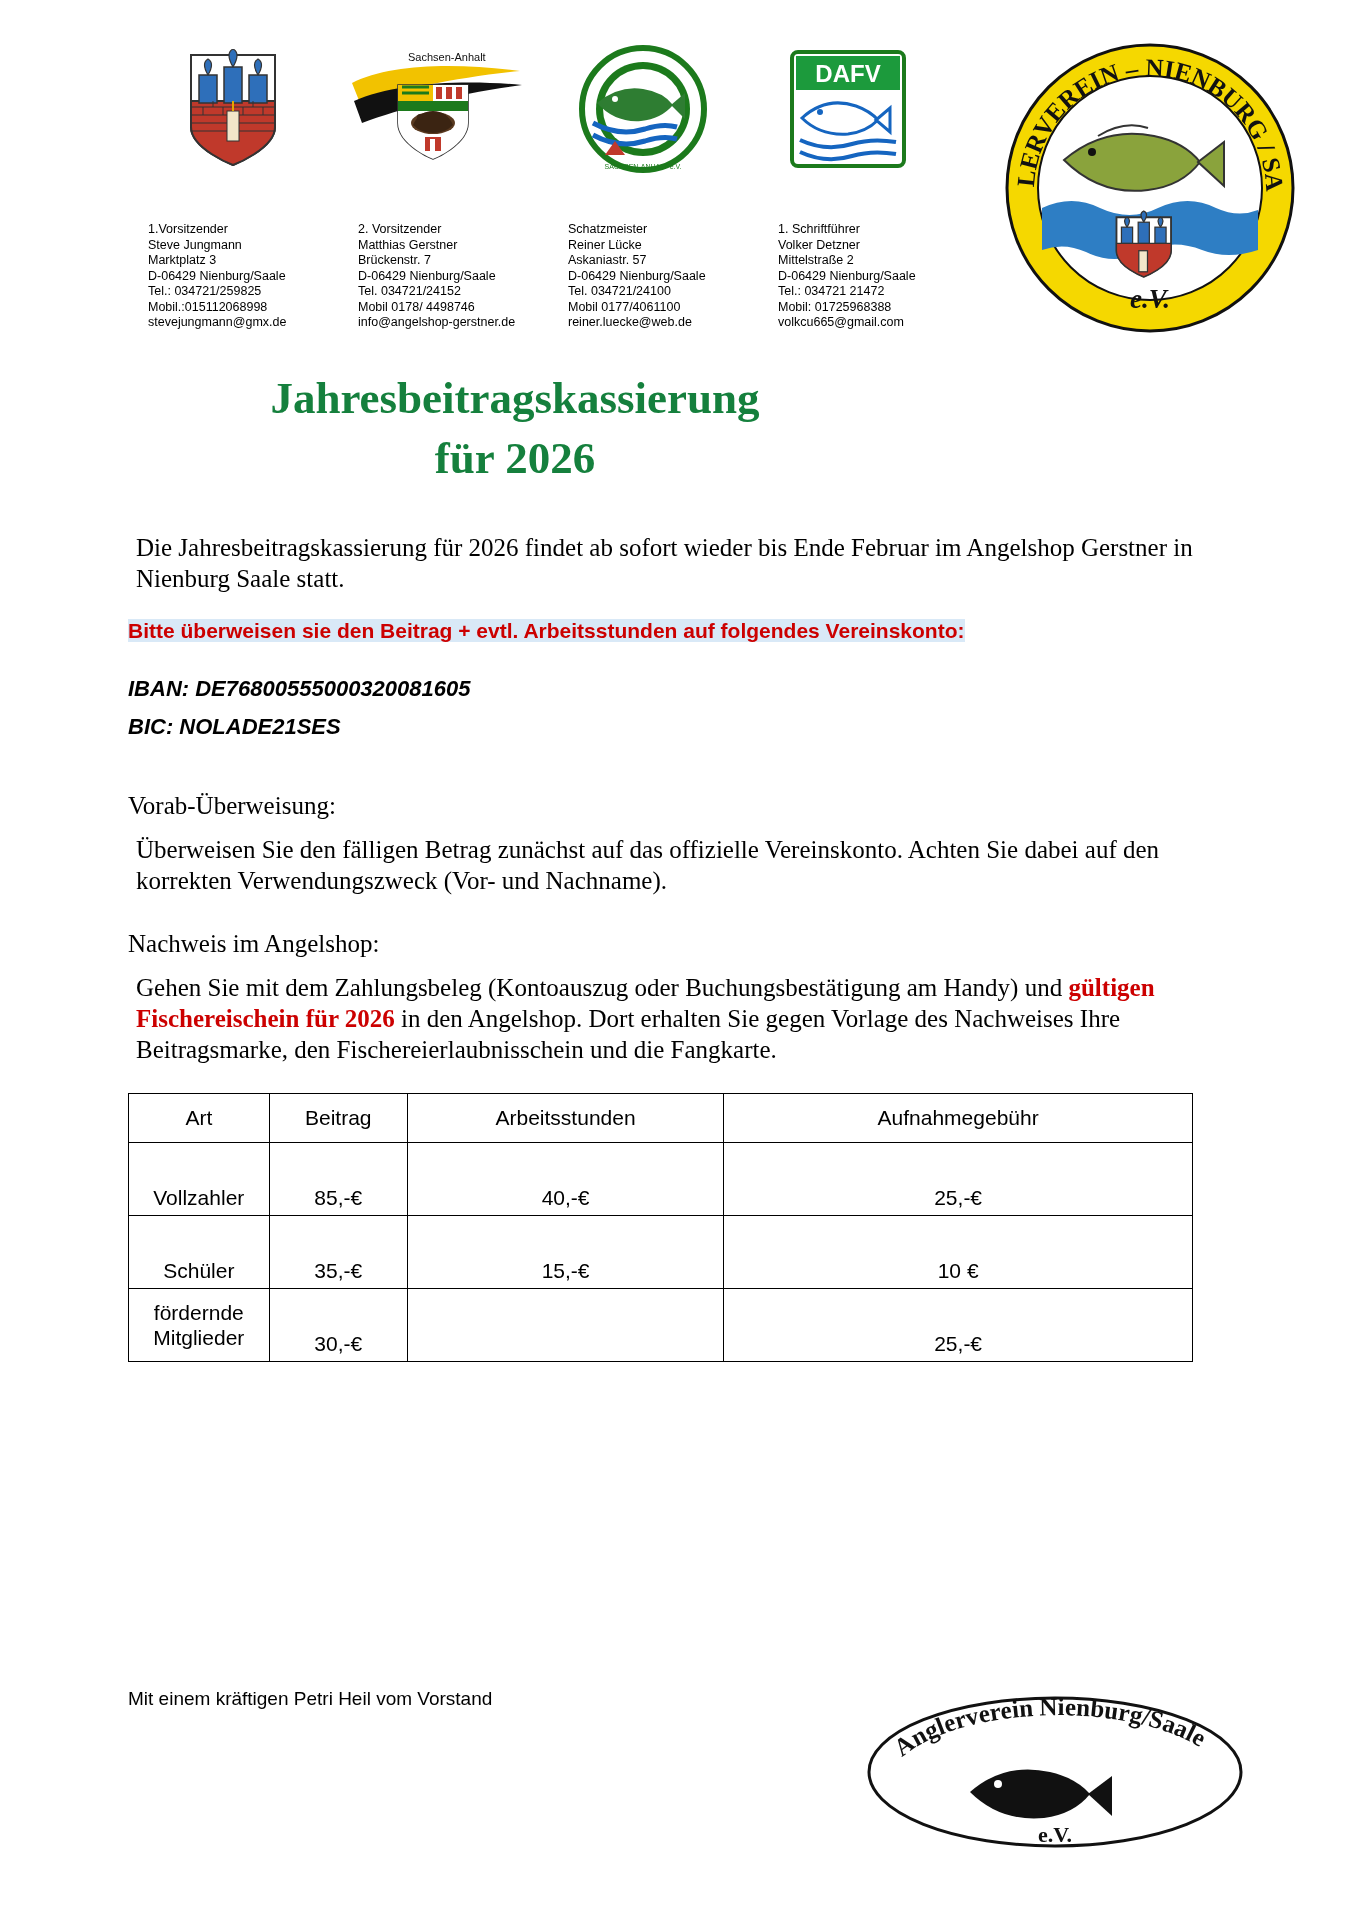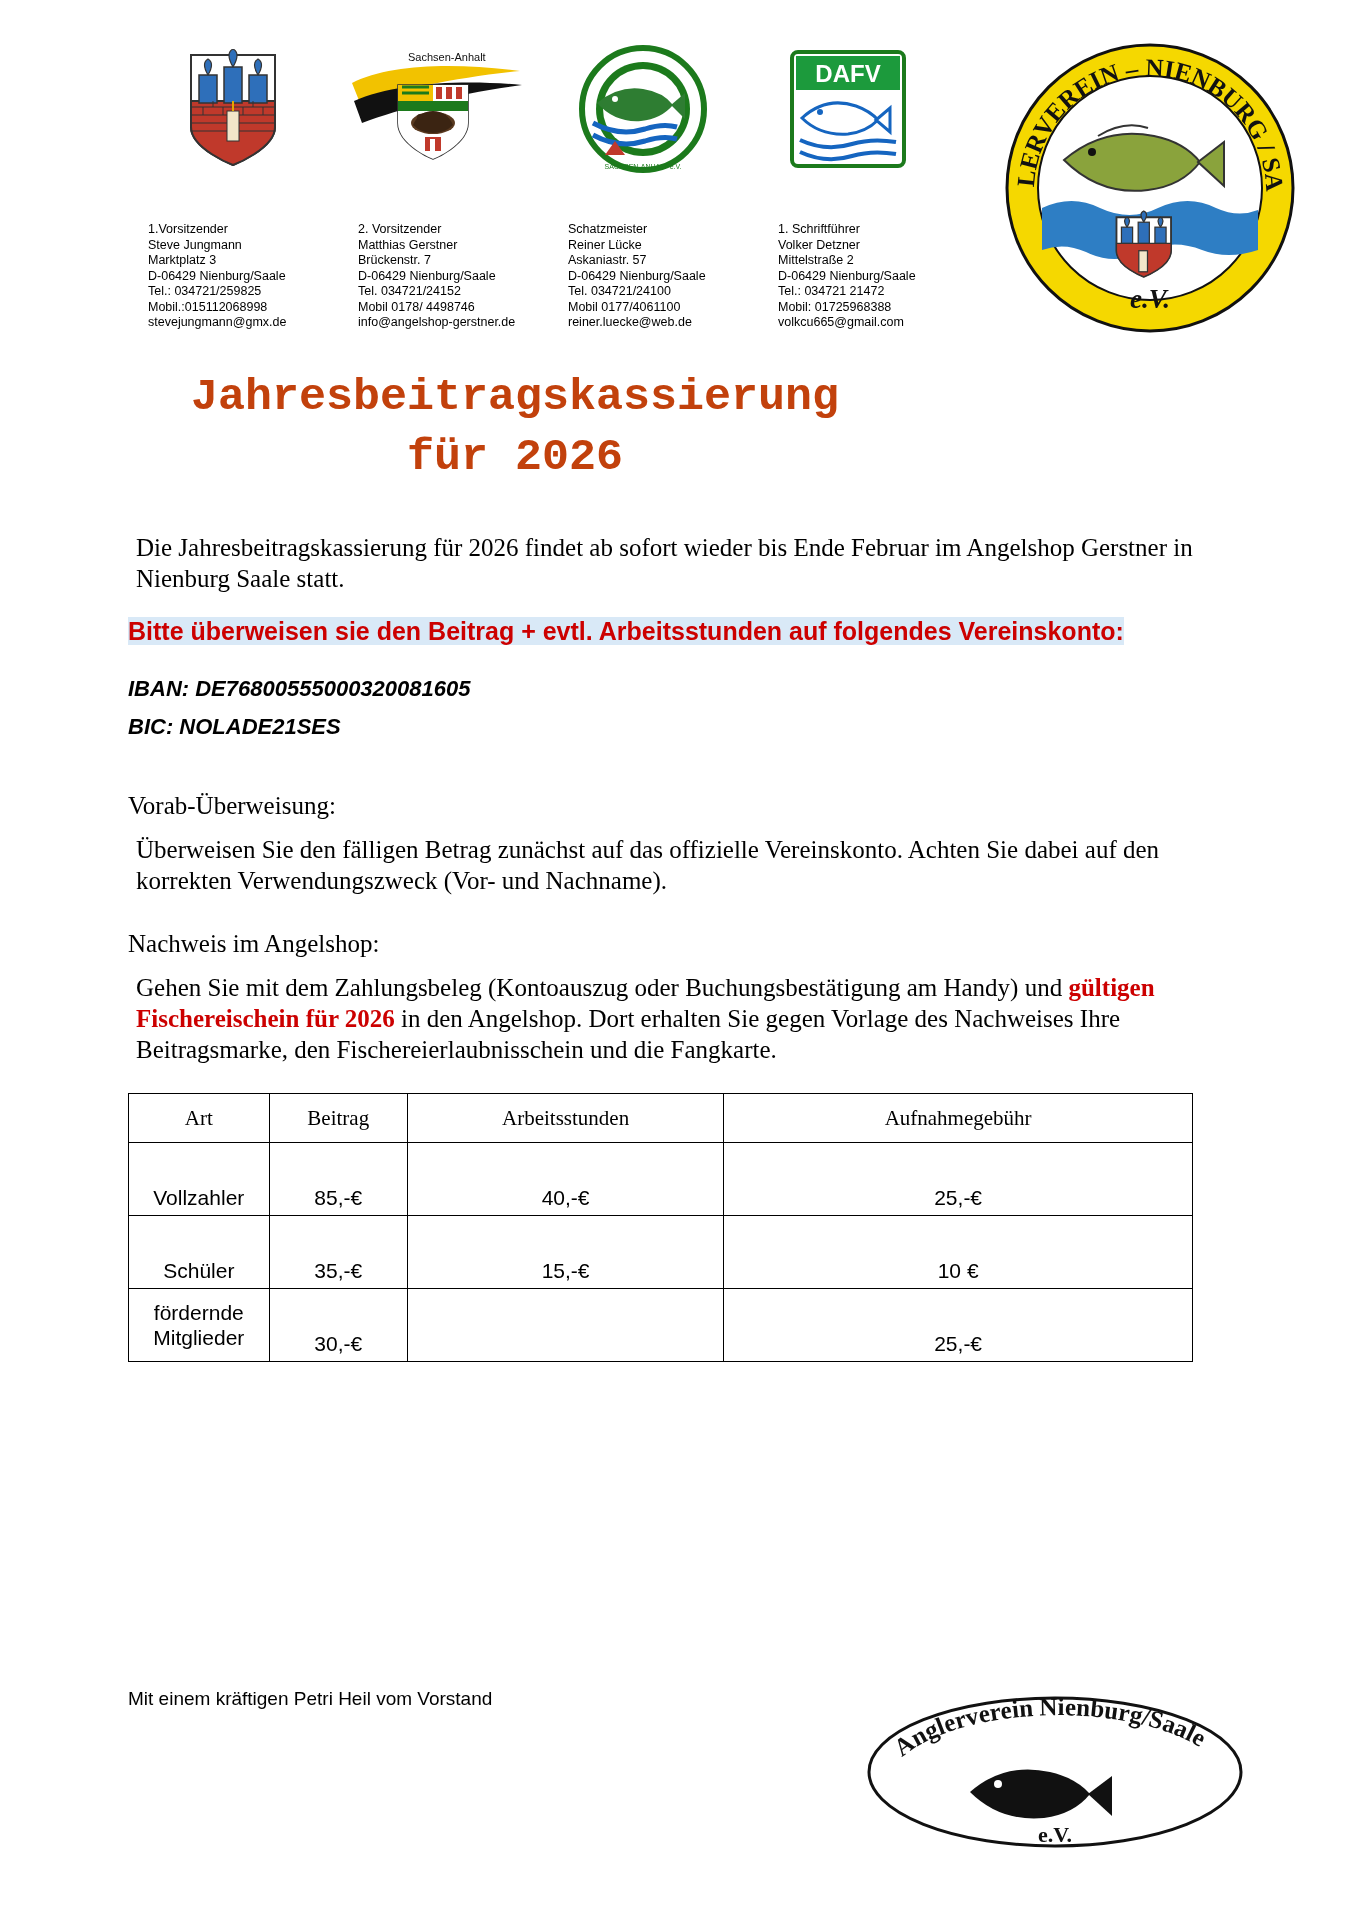--- a/index.html
+++ b/index.html
@@ -72,22 +72,22 @@
     height: 296px;
   }
 
   
   .title {
     position: absolute;
     top: 368px;
     left: 0;
     width: 1030px;
     text-align: center;
-    color: #c2410c;
-    font-family: Liberation Mono, monospace;
+    color: #15803d;
+    font-family: Liberation Serif, serif;
     font-weight: bold;
     font-size: 45px;
     line-height: 60px;
   }
   .title .l2 { display: block; }
 
   
   .content {
     position: absolute;
     top: 532px;
@@ -95,21 +95,21 @@
     width: 1115px;
   }
   p.para {
     margin: 0 0 16px 8px;
     font-size: 25px;
     line-height: 31px;
   }
   .notice {
     font-family: "Liberation Sans", sans-serif;
     font-weight: bold;
-    font-size: 25px;
+    font-size: 21px;
     color: #cc0000;
     background: #d9e9f7;
     display: inline;
     line-height: 30px;
   }
   .notice-wrap { margin: 22px 0 24px 0; }
   .bank {
     font-family: "Liberation Sans", sans-serif;
     font-weight: bold;
     font-style: italic;
@@ -134,21 +134,21 @@
     font-size: 21px;
     width: 1065px;
     table-layout: fixed;
   }
   table.fees td, table.fees th {
     border: 1px solid #000;
     padding: 5px 8px;
     text-align: center;
     font-weight: normal;
   }
-  table.fees thead th { height: 38px; font-family: Liberation Serif, serif; }
+  table.fees thead th { height: 38px; }
   table.fees tbody td { height: 62px; vertical-align: bottom; }
   table.fees col.c1 { width: 120px; }
   table.fees col.c2 { width: 118px; }
   table.fees col.c3 { width: 270px; }
   table.fees col.c4 { width: 400px; }
   .cell-twoline { line-height: 25px; vertical-align: middle !important; }
 
   
   .footer-text {
     position: absolute;

